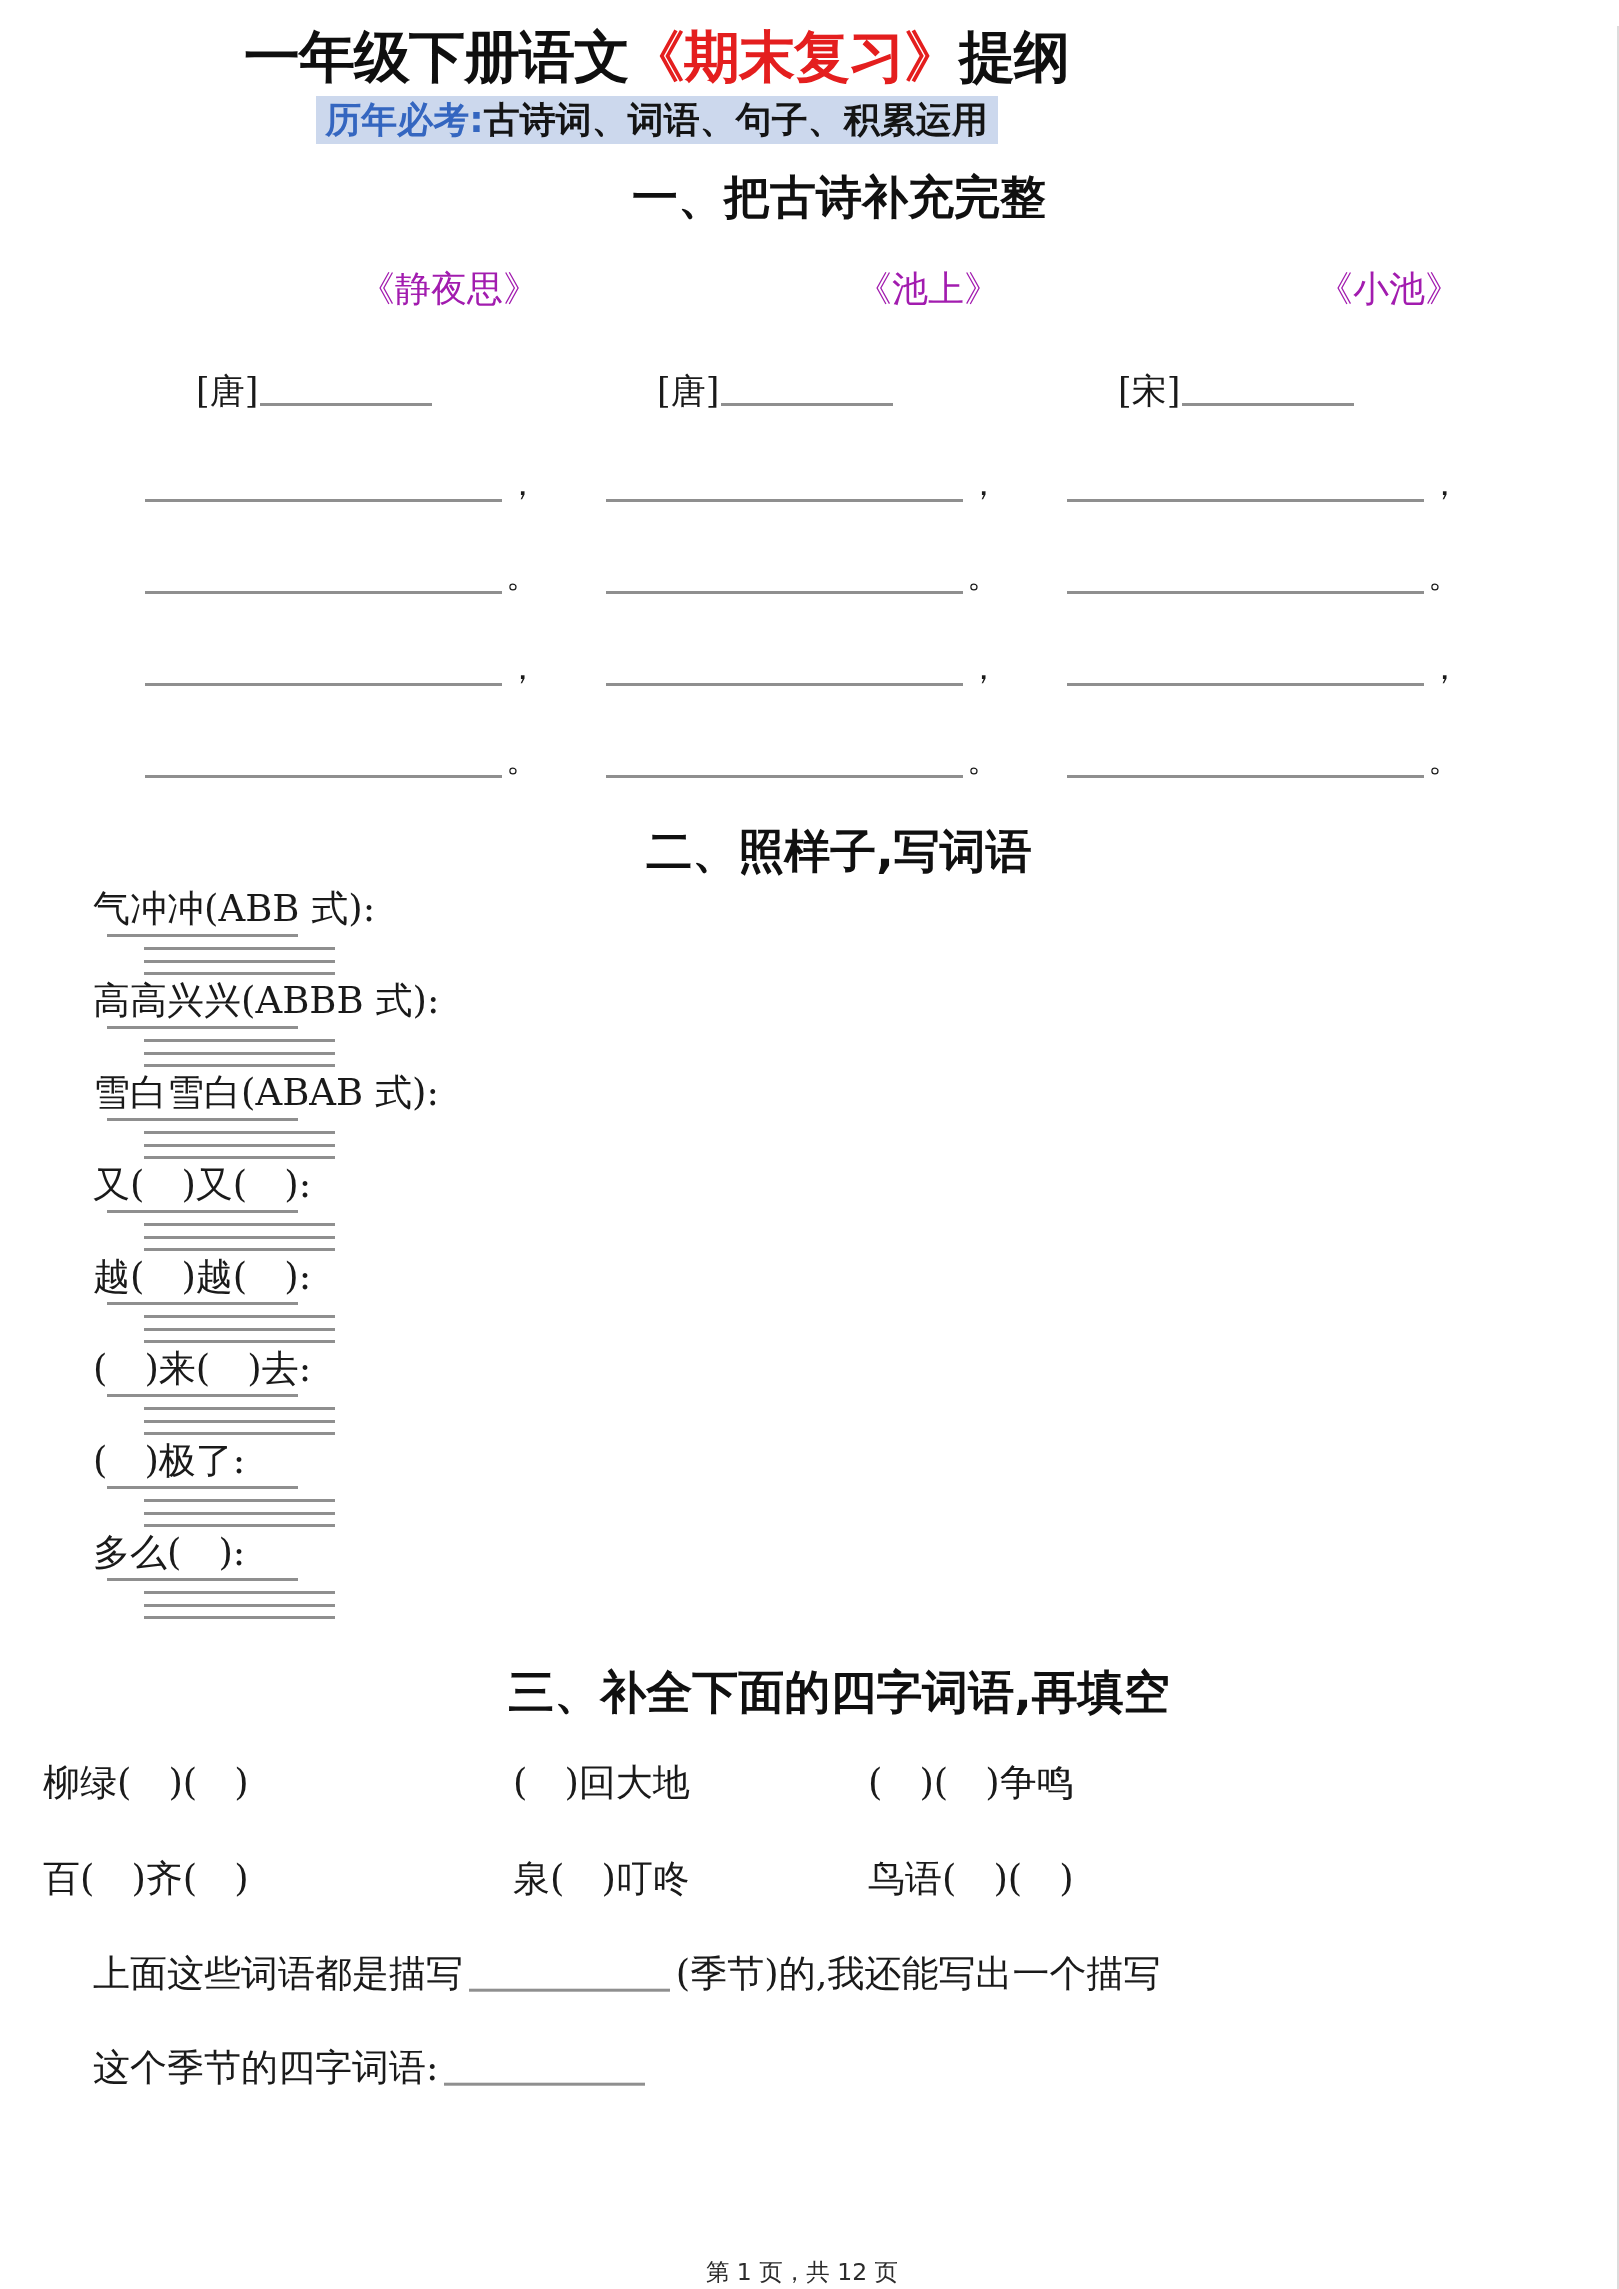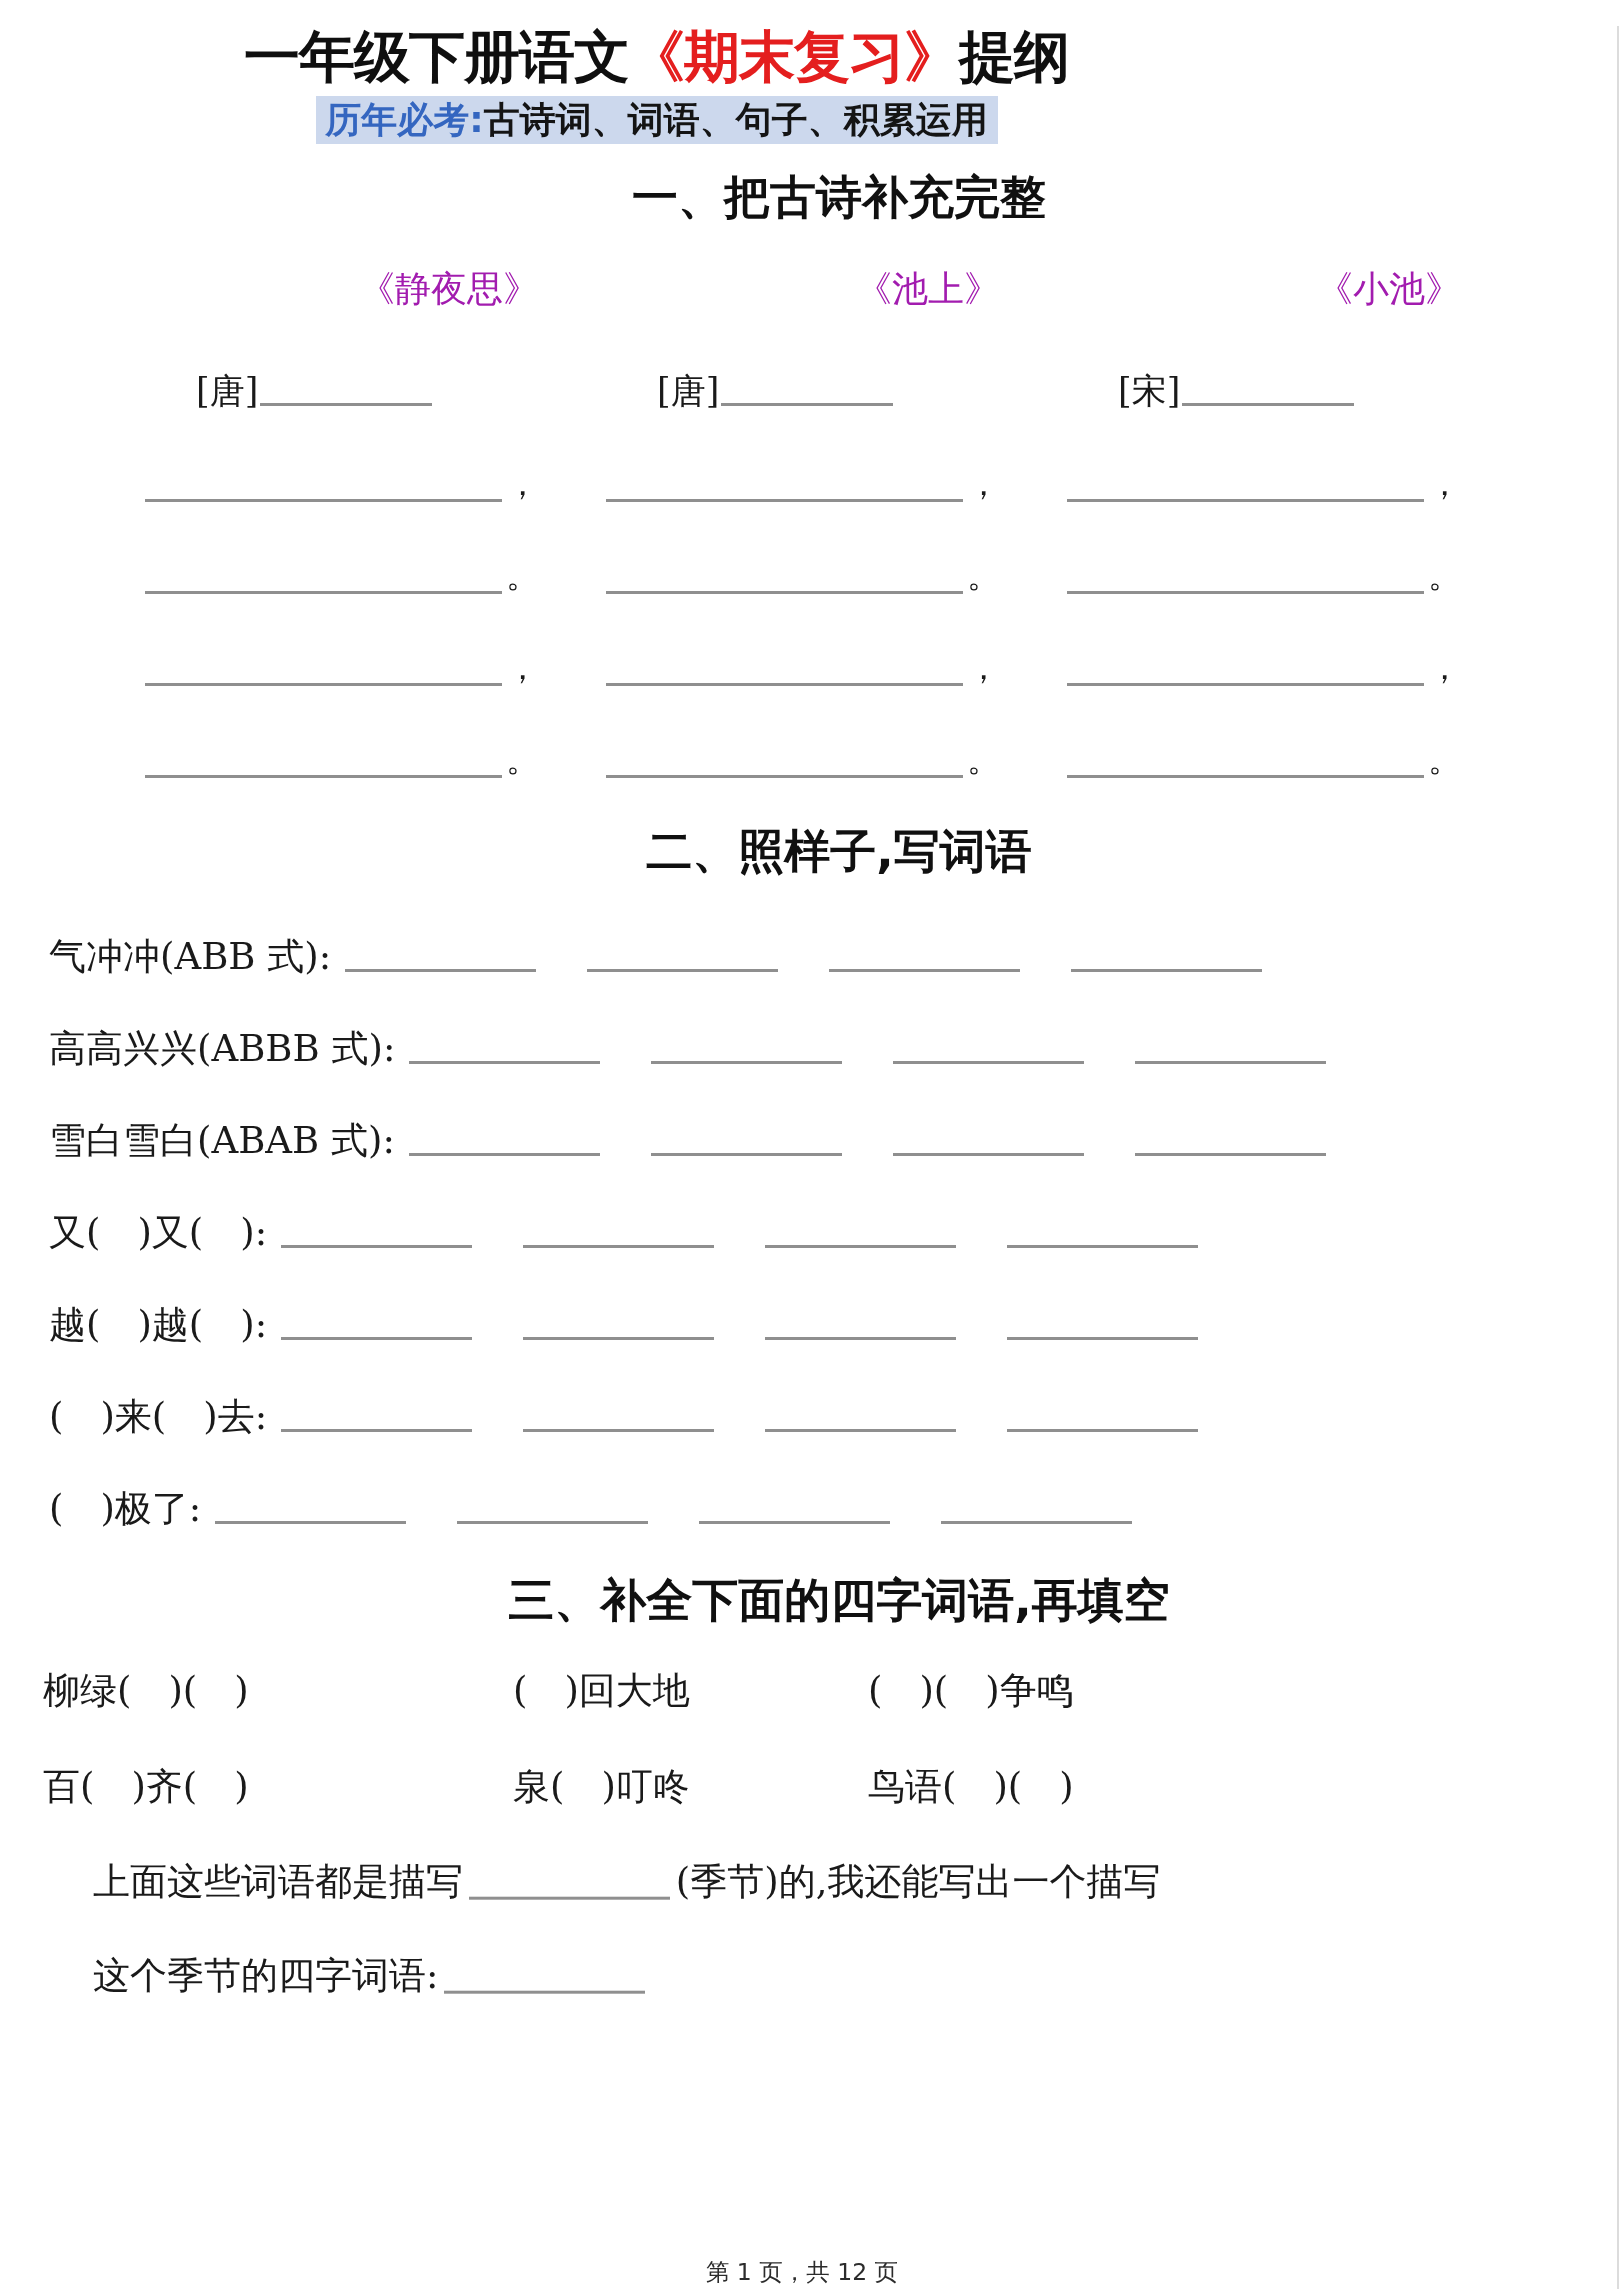--- a/index.html
+++ b/index.html
@@ -40,21 +40,21 @@
   .poem-title{text-align:right;font-size:36px;height:51px;line-height:51px;color:#a21caf;}
   .poem-author{margin-top:43px;height:53px;display:flex;align-items:flex-end;padding-left:51px;font-size:35px;}
   .poem-author .dyn{line-height:1.05;}
   .author-blank{width:172px;margin-left:2px;margin-bottom:3.9px;}
   .poem-line{margin-top:55px;height:37px;display:flex;align-items:flex-end;}
   .line-blank{width:361px;}
   .poem-line .punct{font-size:33px;line-height:1;margin-left:3.9px;transform:translateY(-2px);}
 
   
   .patterns{margin-top:11.8px;}
-  .pattern-row{display:flex;align-items:flex-end;margin-left:49px;height:92px;font-size:37px;}
+  .pattern-row{display:flex;align-items:flex-start;margin-left:93px;height:92px;font-size:37px;flex-direction:column;}
   .pattern-row .p-label{line-height:1.1;margin-bottom:3.9px;white-space:nowrap;}
   .p-blank{width:191px;margin-left:51px;margin-bottom:9.8px;}
   .p-blank.first{margin-left:13.7px;}
 
   
   .fc-rows{margin-top:15.7px;}
   .fc-row{display:flex;align-items:center;margin-left:43px;height:96px;font-size:37px;}
   .fc-cell{white-space:nowrap;}
   .fc-c1{width:470px;}
   .fc-c2{width:355px;}
@@ -199,20 +199,27 @@
         <span class="blank p-blank"></span>
         <span class="blank p-blank"></span>
       </div>
     <div class="pattern-row">
         <span class="p-label">(　)极了:</span>
         <span class="blank p-blank first"></span>
         <span class="blank p-blank"></span>
         <span class="blank p-blank"></span>
         <span class="blank p-blank"></span>
       </div>
+    <div class="pattern-row">
+        <span class="p-label">多么(　):</span>
+        <span class="blank p-blank first"></span>
+        <span class="blank p-blank"></span>
+        <span class="blank p-blank"></span>
+        <span class="blank p-blank"></span>
+      </div>
   </div>
 
   <div class="h2 s3">三、补全下面的四字词语,再填空</div>
 
   <div class="fc-rows">
     <div class="fc-row">
         <span class="fc-cell fc-c1">柳绿(　)(　)</span>
         <span class="fc-cell fc-c2">(　)回大地</span>
         <span class="fc-cell">(　)(　)争鸣</span>
       </div>

